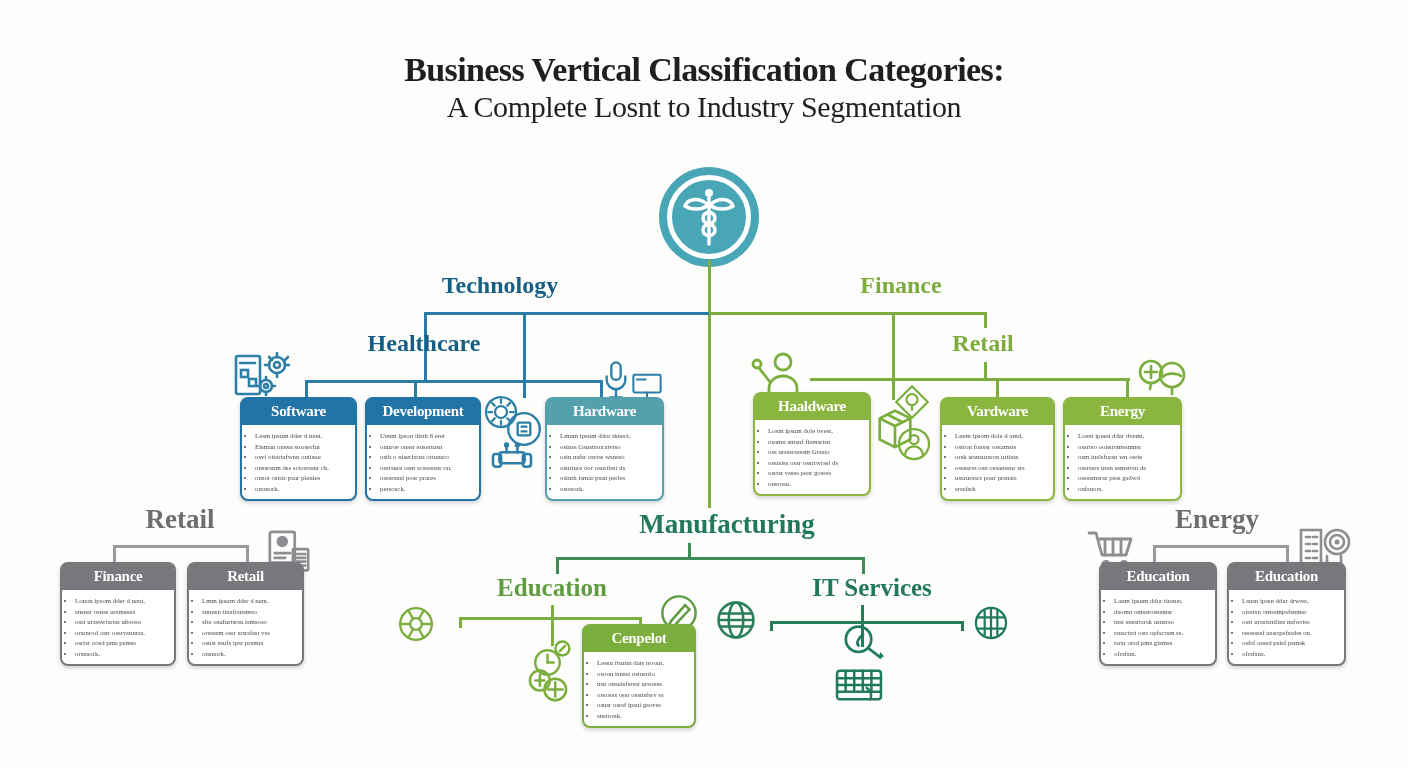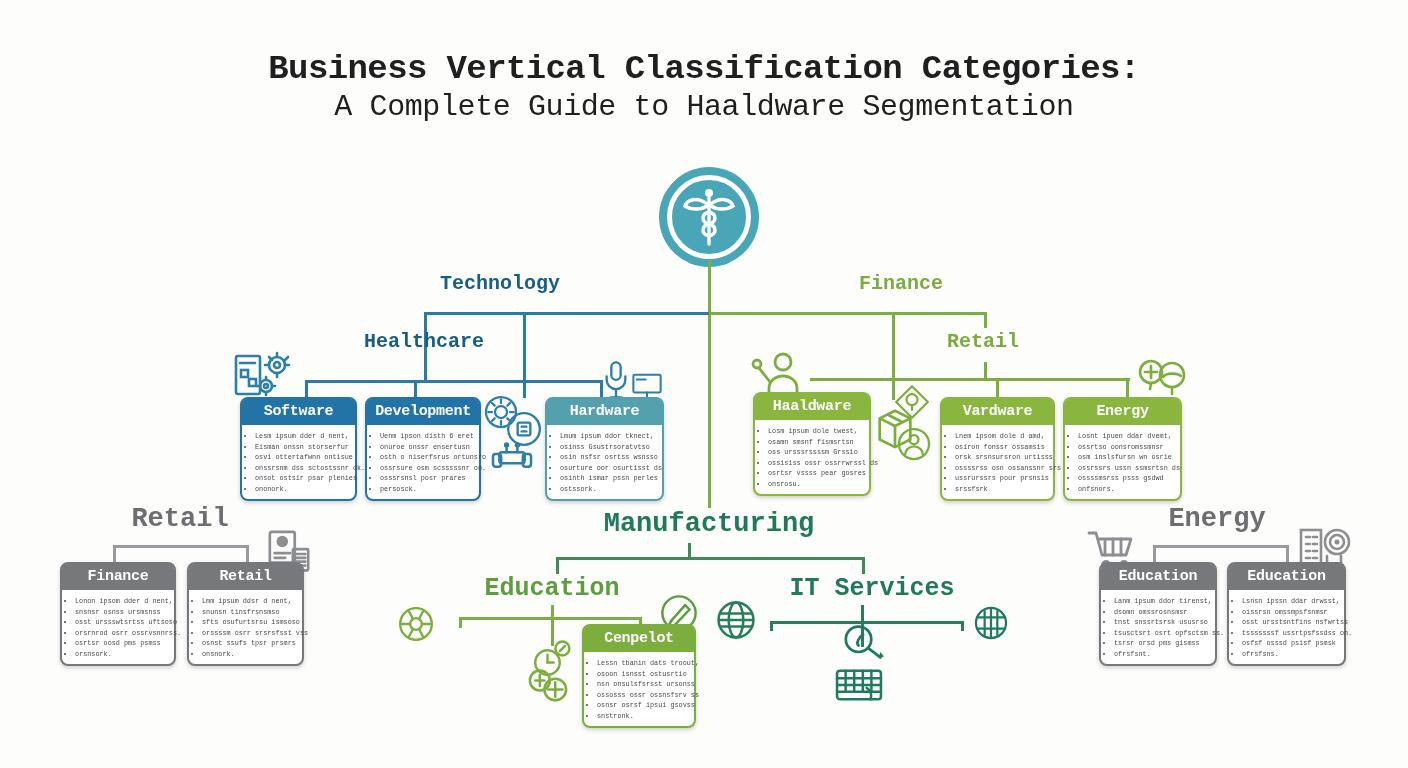--- a/index.html
+++ b/index.html
@@ -1,17 +1,17 @@
 <!DOCTYPE html>
 <html><head>
 <meta charset="utf-8">
 <style>
   html,body{margin:0;padding:0;background:#ffffff;}
   #canvas{position:relative;width:1408px;height:768px;background:#fdfdfc;overflow:hidden;
-          font-family:Liberation Mono, monospace;}
+          font-family:Liberation Serif, serif;}
   
   .title-wrap{position:absolute;left:0;top:50px;width:100%;text-align:center;color:#1f1f1f;}
   .title-l1{font-size:34px;font-weight:bold;letter-spacing:-0.6px;line-height:1.15;}
   .title-l2{font-size:30px;font-weight:500;letter-spacing:-0.4px;line-height:1.2;}
   
   .badge{position:absolute;left:659px;top:167px;width:100px;height:100px;border-radius:50%;
          background:#49a6b6;display:flex;align-items:center;justify-content:center;}
   .badge-ring{position:absolute;inset:8px;border:5px solid #ffffff;border-radius:50%;}
   
   .ln{position:absolute;display:block;}
@@ -20,42 +20,42 @@
   .ln.dg{background:#3e8b55;}
   .ln.tg{background:#2a7d5a;}
   .ln.gy{background:#9a9b9e;}
   
   .branch{position:absolute;text-align:center;font-weight:bold;white-space:nowrap;transform:translateX(-50%);}
   .bl-blue{color:#175e85;}
   .bl-green{color:#7cab3e;}
   .bl-dgreen{color:#22795a;}
   .bl-mgreen{color:#5f9c40;}
   .bl-gray{color:#6d6e71;}
-  .fs26{font-size:20px;} .fs27{font-size:27px;} .fs25{font-size:25px;}
+  .fs26{font-size:24px;} .fs27{font-size:27px;} .fs25{font-size:25px;}
   
   .card{position:absolute;background:#ffffff;border:2px solid var(--c);border-radius:8px;
         box-shadow:0 2px 4px rgba(0,0,0,.18);}
   .t-blue{--c:#2273a6;} .t-teal{--c:#55a0ad;} .t-green{--c:#8ab63f;} .t-lgreen{--c:#7cae3e;}
   .t-dgreen{--c:#1f7a60;} .t-gray{--c:#77787c;}
   .card-hdr{background:var(--c);color:#ffffff;font-weight:bold;font-size:15px;text-align:center;
             padding:4px 2px 5px;border-radius:5px 5px 0 0;letter-spacing:-0.3px;white-space:nowrap;overflow:hidden;}
   .hdr-sm{font-size:12.5px;padding-top:6px;}
   .card-body{margin:0;padding:6px 4px 5px 13px;list-style:disc;color:#4a4a4a;}
   .card-body li{font-size:6.8px;line-height:1.55;white-space:nowrap;}
   .icon{position:absolute;}
   .icon svg{display:block;}
 </style>
 </head>
 <body>
 
 <div id="canvas">
 
   <div class="title-wrap">
     <div class="title-l1">Business Vertical Classification Categories:</div>
-    <div class="title-l2">A Complete Guide to Haaldware Segmentation</div>
+    <div class="title-l2">A Complete Losnt to Industry Segmentation</div>
   </div>
 
   <div class="badge">
     <div class="badge-ring"></div>
     <svg width="52" height="62" viewBox="0 0 52 62">
       <g stroke="#ffffff" fill="none" stroke-width="3.4" stroke-linecap="round">
         <line x1="26" y1="12" x2="26" y2="58"></line>
         <circle cx="26" cy="7" r="4" fill="#ffffff" stroke="none"></circle>
         <path d="M24,18 C14,10 4,14 2,20 C8,24 18,24 24,20"></path>
         <path d="M28,18 C38,10 48,14 50,20 C44,24 34,24 28,20"></path>
@@ -98,21 +98,21 @@
   <i class="ln gy" style="left:113px;top:545px;width:3px;height:19px"></i>
   <i class="ln gy" style="left:246px;top:545px;width:3px;height:19px"></i>
   <i class="ln gy" style="left:1153px;top:545px;width:136px;height:3px"></i>
   <i class="ln gy" style="left:1153px;top:545px;width:3px;height:19px"></i>
   <i class="ln gy" style="left:1286px;top:545px;width:3px;height:19px"></i>
 
   <div class="branch bl-blue fs26" style="left:500px;top:272px">Technology</div>
   <div class="branch bl-green fs26" style="left:901px;top:272px">Finance</div>
   <div class="branch bl-blue fs26" style="left:424px;top:330px">Healthcare</div>
   <div class="branch bl-green fs26" style="left:983px;top:330px">Retail</div>
-  <div class="branch bl-dgreen fs27" style="left:709px;top:509px">Manufacturing</div>
+  <div class="branch bl-dgreen fs27" style="left:727px;top:509px">Manufacturing</div>
   <div class="branch bl-mgreen fs25" style="left:552px;top:574px">Education</div>
   <div class="branch bl-dgreen fs25" style="left:872px;top:574px">IT Services</div>
   <div class="branch bl-gray fs27" style="left:180px;top:504px">Retail</div>
   <div class="branch bl-gray fs27" style="left:1217px;top:504px">Energy</div>
 
   <div class="icon" style="left:233px;top:350px">
     <svg width="66" height="50" viewBox="0 0 66 50">
         <g stroke="#2d7fa8" fill="none" stroke-width="2.6" stroke-linecap="round">
       <rect x="3" y="6" width="24" height="38" rx="2"></rect>
           <line x1="7" y1="13" x2="22" y2="13"></line>

